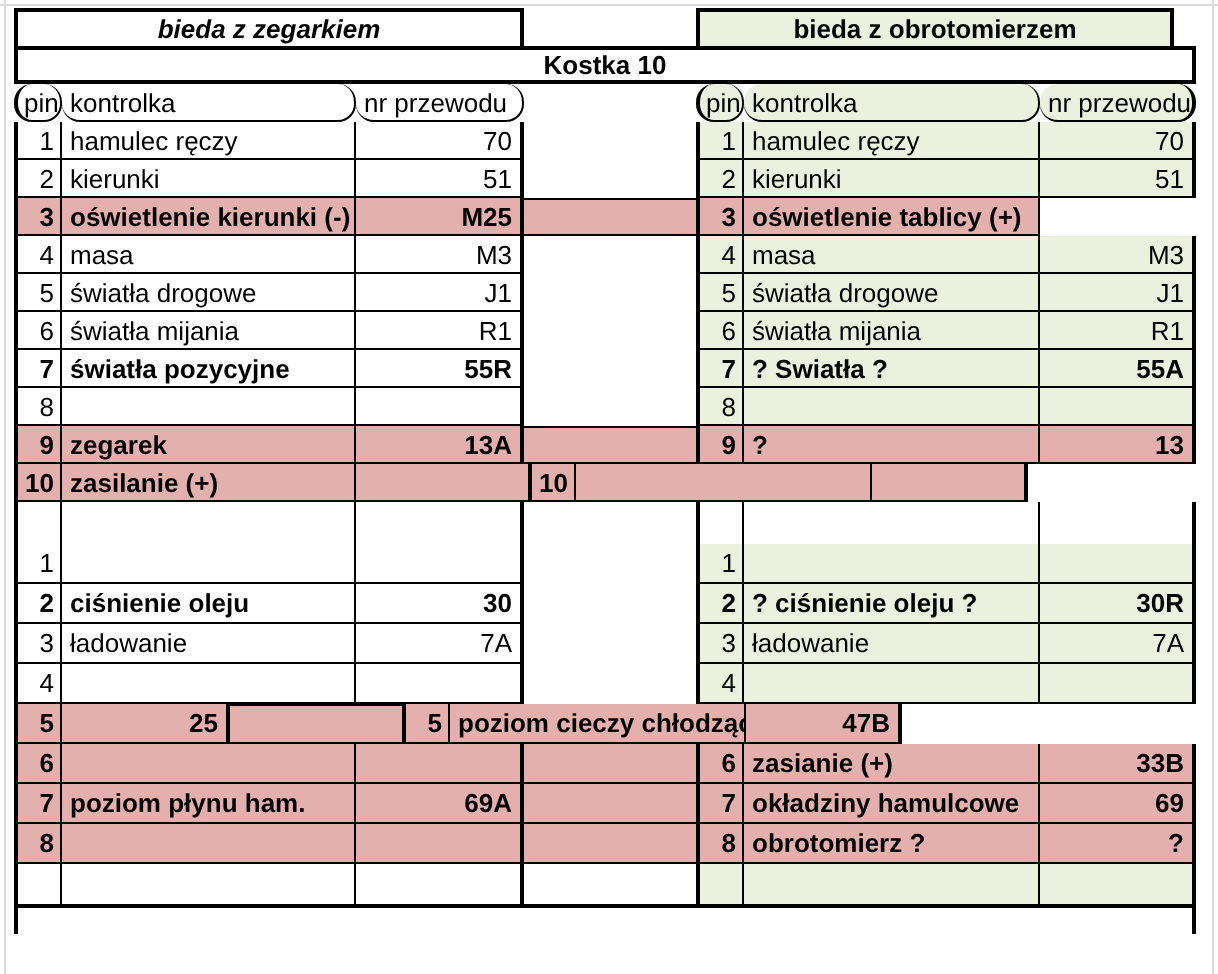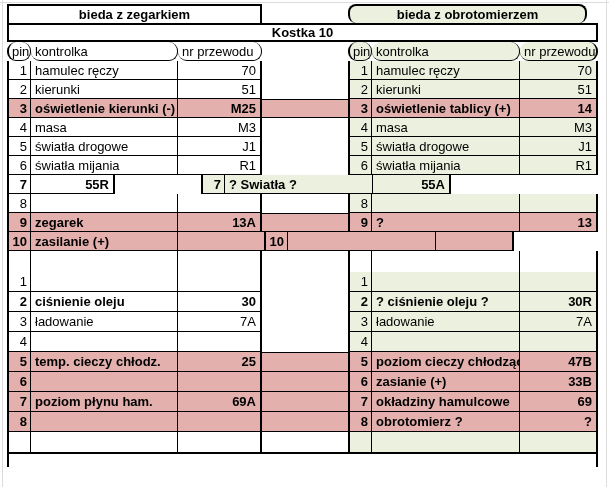--- a/index.html
+++ b/index.html
@@ -49,23 +49,23 @@
 
   .nb .cell { border-bottom:none; }
 
   .header-row { display:flex; }
   .h-cell {
     box-sizing:border-box; height:19px;
     border:2px solid #000; border-bottom:none;
     font-size:13px; font-weight:bold; text-align:center; line-height:17px;
     background:#fff; overflow:hidden; white-space:nowrap;
   }
-  .h-left  { width:255px; }
+  .h-left  { width:255px;font-style:italic; }
   .h-gap   { width:86px; }
-  .h-right { width:239px; background:#ebf1de;border-radius:8px; }
+  .h-right { width:239px; background:#ebf1de; }
 
   .section-row {
     box-sizing:border-box; height:19px; width:591px;
     border:2px solid #000;
     font-size:13px; font-weight:bold; text-align:center; line-height:15px;
     background:#fff;
   }
 
   .colhead .cell { height:19px;border-radius:9px; }
 
@@ -122,21 +122,20 @@
           <div class="cell c-lab2 rt">kierunki</div>
           <div class="cell c-val2 or2 rt">51</div>
         </div>
         <div class="row rh19 hl hlt">
           <div class="cell c-pin bl2 b">3</div>
           <div class="cell c-lab b">oświetlenie kierunki (-)</div>
           <div class="cell c-val or2 b">M25</div>
           <div class="cell c-sep sep"></div>
           <div class="cell c-pin2 ol2 rt b">3</div>
           <div class="cell c-lab2 rt b">oświetlenie tablicy (+)</div>
-          <div class="cell c-val2 or2 rt b">14</div>
         </div>
         <div class="row rh19">
           <div class="cell c-pin bl2">4</div>
           <div class="cell c-lab">masa</div>
           <div class="cell c-val or2">M3</div>
           <div class="cell c-sep sep"></div>
           <div class="cell c-pin2 ol2 rt">4</div>
           <div class="cell c-lab2 rt">masa</div>
           <div class="cell c-val2 or2 rt">M3</div>
         </div>
@@ -153,20 +152,21 @@
           <div class="cell c-pin bl2">6</div>
           <div class="cell c-lab">światła mijania</div>
           <div class="cell c-val or2">R1</div>
           <div class="cell c-sep sep"></div>
           <div class="cell c-pin2 ol2 rt">6</div>
           <div class="cell c-lab2 rt">światła mijania</div>
           <div class="cell c-val2 or2 rt">R1</div>
         </div>
         <div class="row rh19">
           <div class="cell c-pin bl2 b">7</div>
+          <div class="cell c-lab b">światła pozycyjne</div>
           <div class="cell c-val or2 b">55R</div>
           <div class="cell c-sep sep"></div>
           <div class="cell c-pin2 ol2 rt b">7</div>
           <div class="cell c-lab2 rt b">? Swiatła ?</div>
           <div class="cell c-val2 or2 rt b">55A</div>
         </div>
         <div class="row rh19">
           <div class="cell c-pin bl2">8</div>
           <div class="cell c-lab"></div>
           <div class="cell c-val or2"></div>
@@ -237,21 +237,20 @@
           <div class="cell c-pin bl2">4</div>
           <div class="cell c-lab"></div>
           <div class="cell c-val or2"></div>
           <div class="cell c-sep sep"></div>
           <div class="cell c-pin2 ol2 rt">4</div>
           <div class="cell c-lab2 rt"></div>
           <div class="cell c-val2 or2 rt"></div>
         </div>
         <div class="row rh20 hl hlt">
           <div class="cell c-pin bl2 b">5</div>
-          <div class="cell c-lab b">temp. cieczy chłodz.</div>
           <div class="cell c-val or2 b">25</div>
           <div class="cell c-sep sep"></div>
           <div class="cell c-pin2 ol2 rt b">5</div>
           <div class="cell c-lab2 rt b">poziom cieczy chłodzącej</div>
           <div class="cell c-val2 or2 rt b">47B</div>
         </div>
         <div class="row rh20 hl">
           <div class="cell c-pin bl2 b">6</div>
           <div class="cell c-lab b"></div>
           <div class="cell c-val or2 b"></div>

